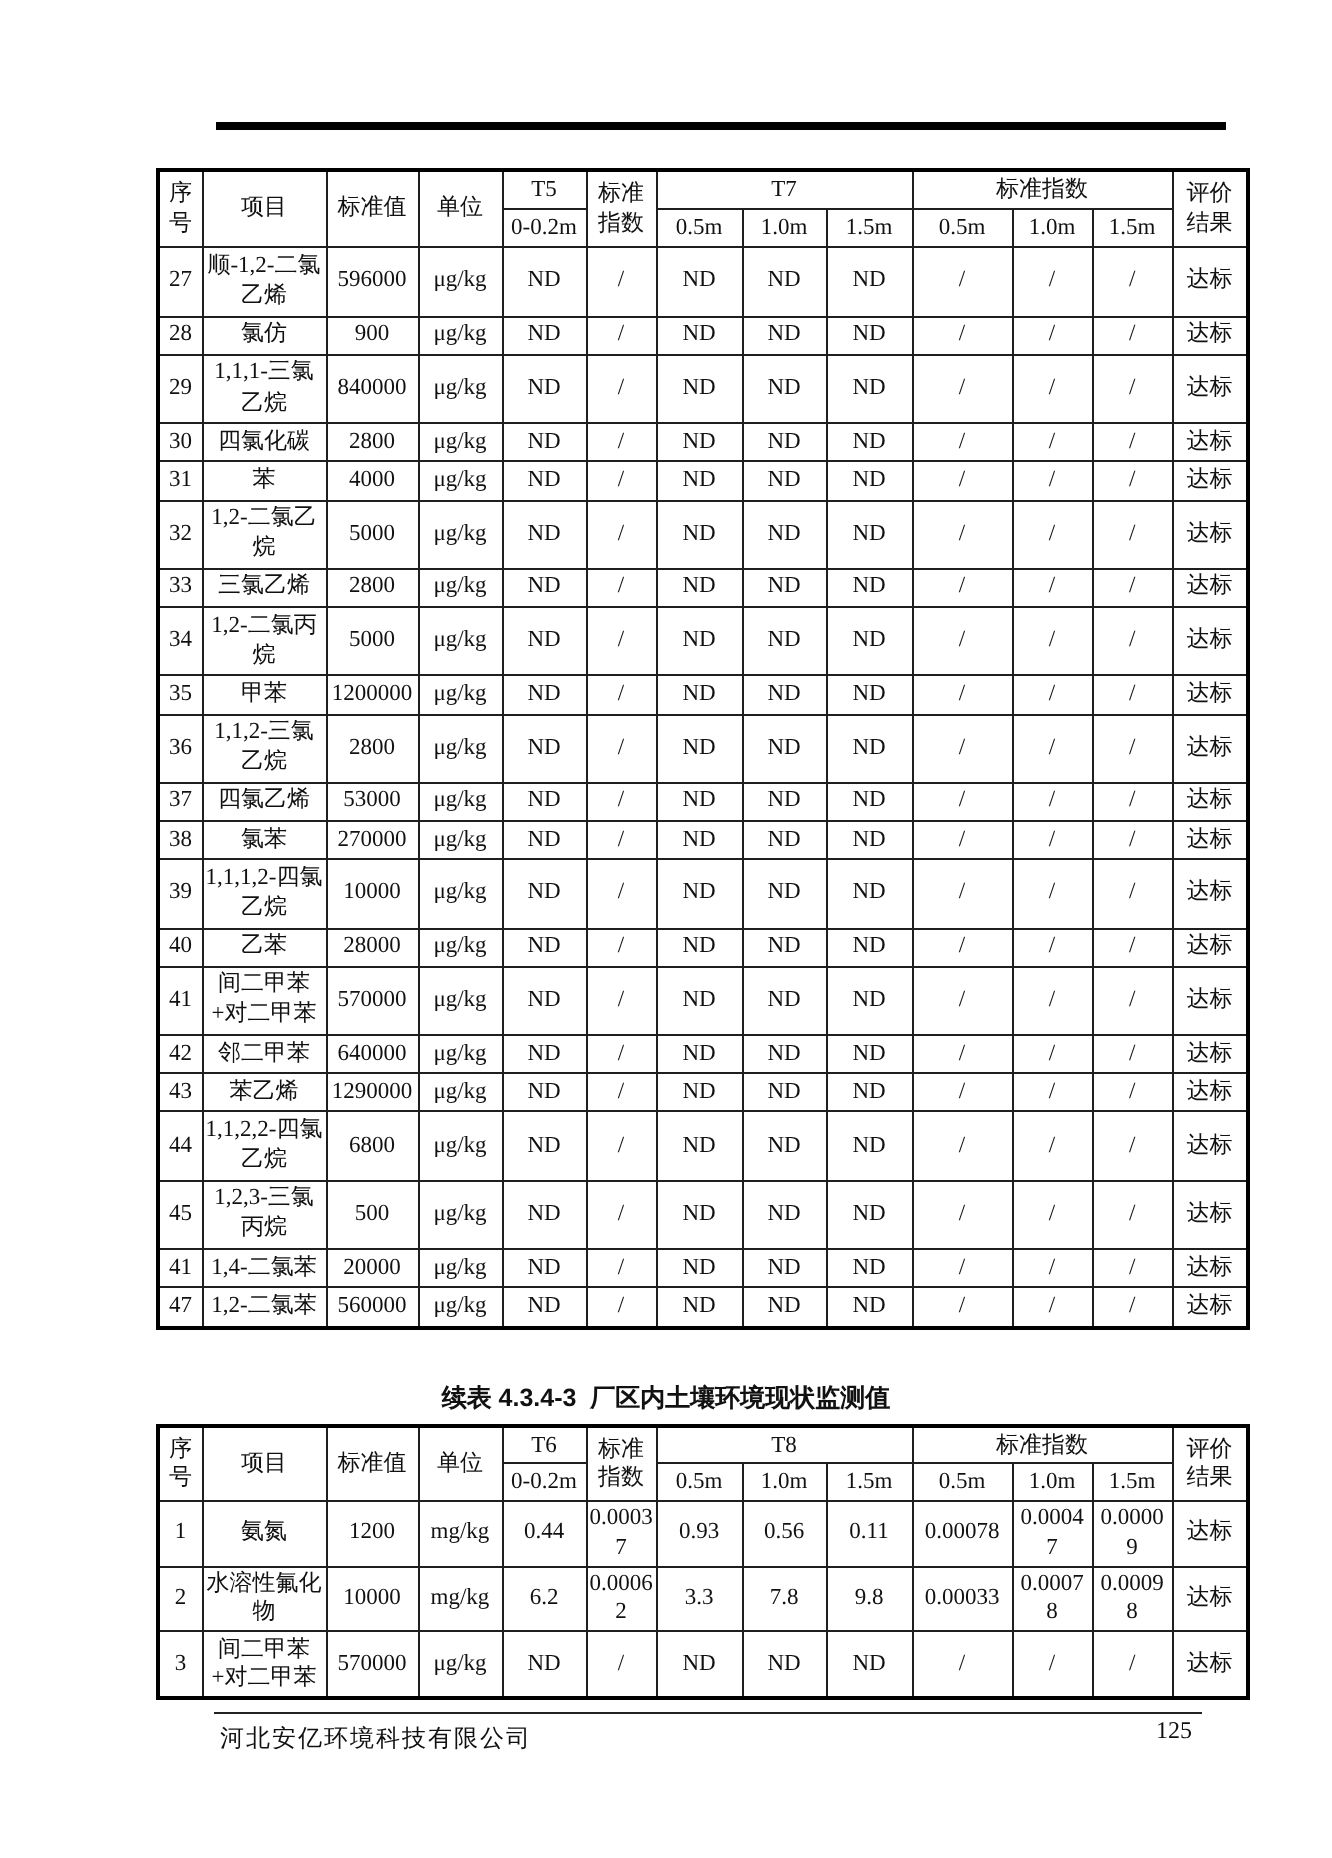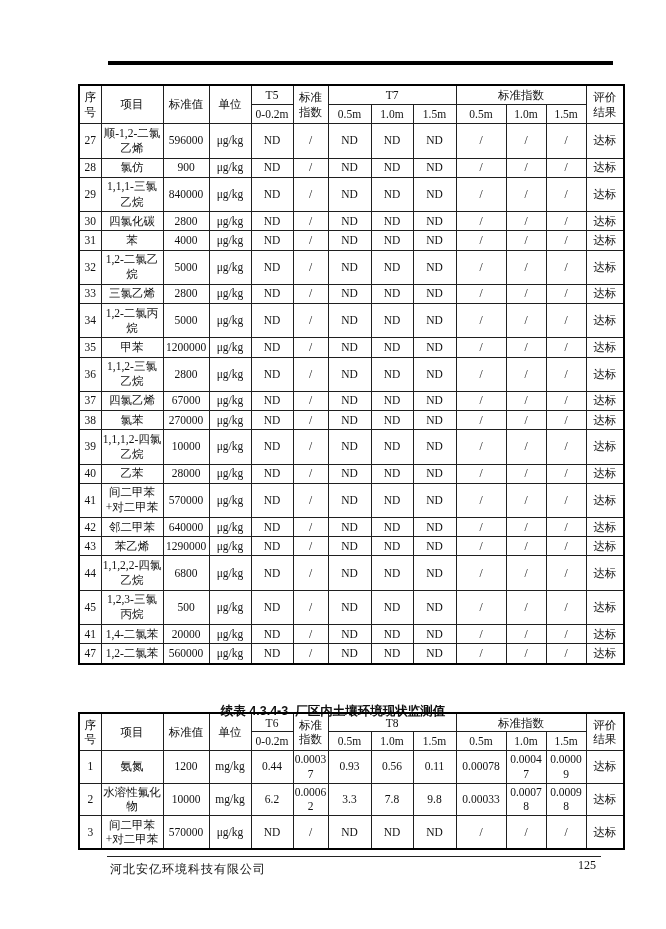--- a/index.html
+++ b/index.html
@@ -45,21 +45,20 @@
   }
   #table2 th,#table2 td{line-height:1.25;}
   .doc-table th.lat{font-weight:normal;}
   .caption{
     position:absolute;top:691px;left:0;width:666px;
     text-align:center;
     font-weight:bold;
     font-size:12.5px;
     font-family:"Liberation Sans","DejaVu Sans",sans-serif;
     white-space:pre;
-    margin-top:12px;
   }
   .footer-rule{
     position:absolute;top:856px;left:107px;width:494px;height:0;
     border-top:1.5px solid #222;
   }
   .footer-company{
     position:absolute;top:861px;left:110px;
     font-size:12px;letter-spacing:1px;
   }
   .page-number{
@@ -259,21 +258,21 @@
           <td>ND</td>
           <td>ND</td>
           <td>/</td>
           <td>/</td>
           <td>/</td>
           <td>达标</td>
         </tr>
         <tr>
           <td>37</td>
           <td>四氯乙烯</td>
-          <td>67000</td>
+          <td>53000</td>
           <td>μg/kg</td>
           <td>ND</td>
           <td>/</td>
           <td>ND</td>
           <td>ND</td>
           <td>ND</td>
           <td>/</td>
           <td>/</td>
           <td>/</td>
           <td>达标</td>

